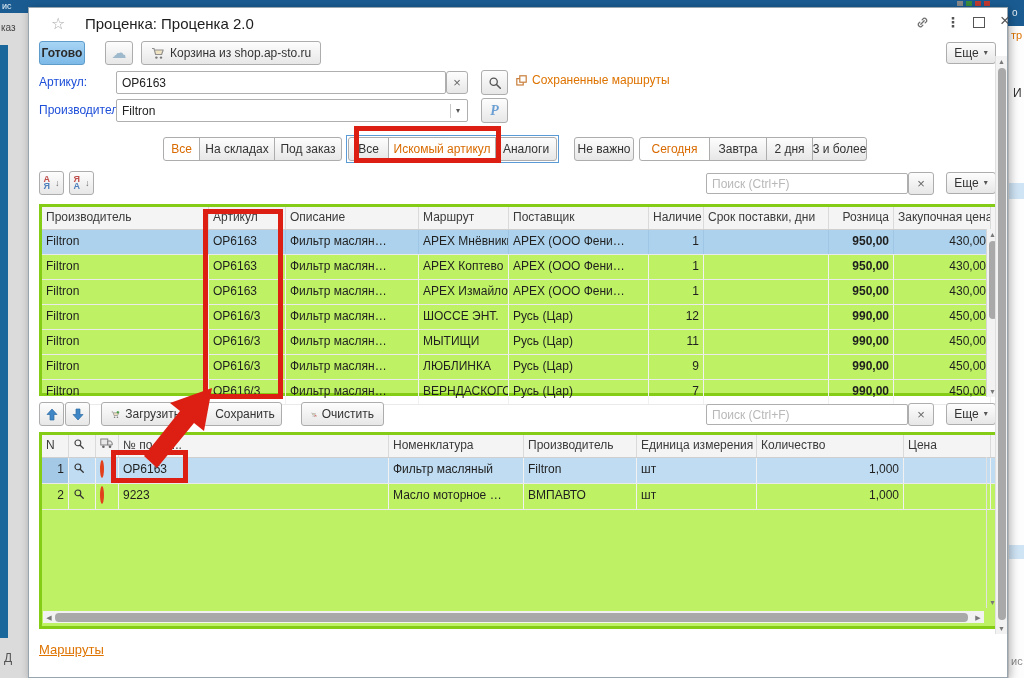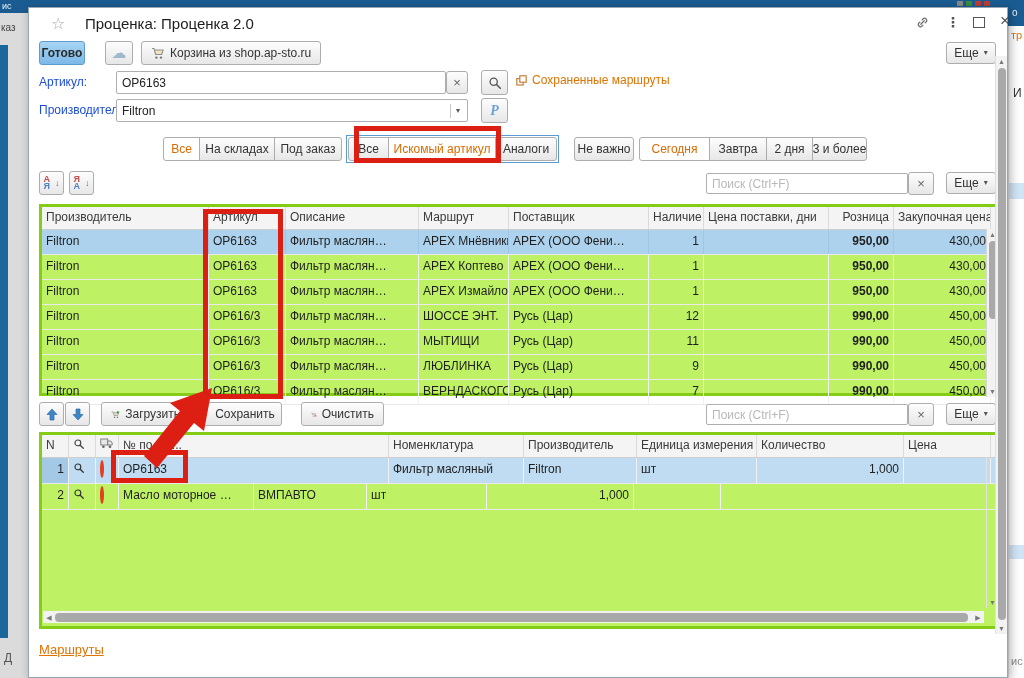--- a/index.html
+++ b/index.html
@@ -191,21 +191,21 @@
     </button>
 
     <div class="a tbl" style="left:10px;top:196px;width:962px;height:192px">
       <div class="thead">
         <div class="th uc0">Производитель</div>
         <div class="th uc1">Артикул</div>
         <div class="th uc2">Описание</div>
         <div class="th uc3">Маршрут</div>
         <div class="th uc4">Поставщик</div>
         <div class="th uc5 r">Наличие</div>
-        <div class="th uc6">Цена поставки, дни</div>
+        <div class="th uc6">Срок поставки, дни</div>
         <div class="th uc7 r">Розница</div>
         <div class="th uc8 r">Закупочная цена</div>
       </div>
 
       <div class="trow sel">
         <div class="td uc0">Filtron</div>
         <div class="td uc1">OP6163</div>
         <div class="td uc2">Фильтр маслян…</div>
         <div class="td uc3">APEX Мнёвники</div>
         <div class="td uc4">APEX (ООО Фени…</div>
@@ -374,20 +374,21 @@
       </div>
       <div class="trow" style="height:25px">
         <div class="td lc0 r">2</div>
         <div class="td lc1">
           <svg width="12" height="12" viewBox="0 0 14 14">
             <circle cx="5.7" cy="5.7" r="3.4" fill="none" stroke="#333" stroke-width="1.3"></circle>
             <path d="M8.4 8.4 L12 12" stroke="#333" stroke-width="1.5" stroke-linecap="round"></path>
           </svg>
         </div>
         <div class="td lc2"><span class="ring"></span></div>
+        <div class="td lc3">9223</div>
         <div class="td lc4">Масло моторное …</div>
         <div class="td lc5">ВМПАВТО</div>
         <div class="td lc6">шт</div>
         <div class="td lc7 r">1,000</div>
         <div class="td lc8 r"></div>
       </div>
 
       <div class="a" style="right:0;top:22px;width:12px;bottom:18px;border-left:1px solid #E2E2E2">
         <div class="a sb-arr" style="left:0;right:0;bottom:2px">▼</div>
       </div>

